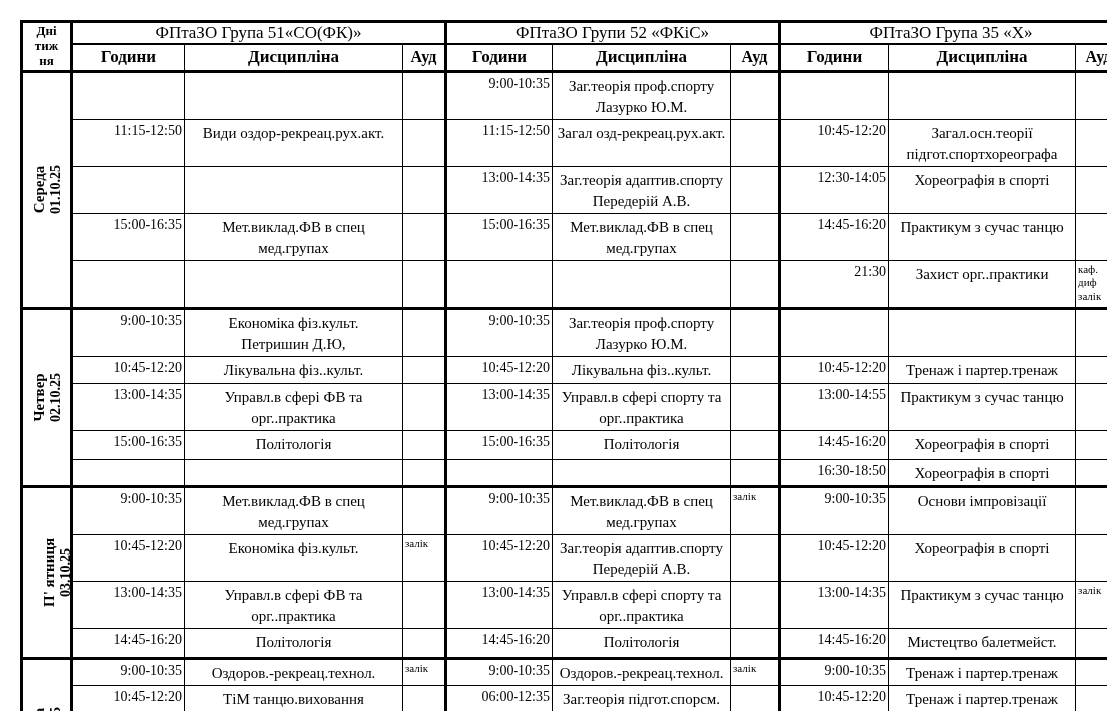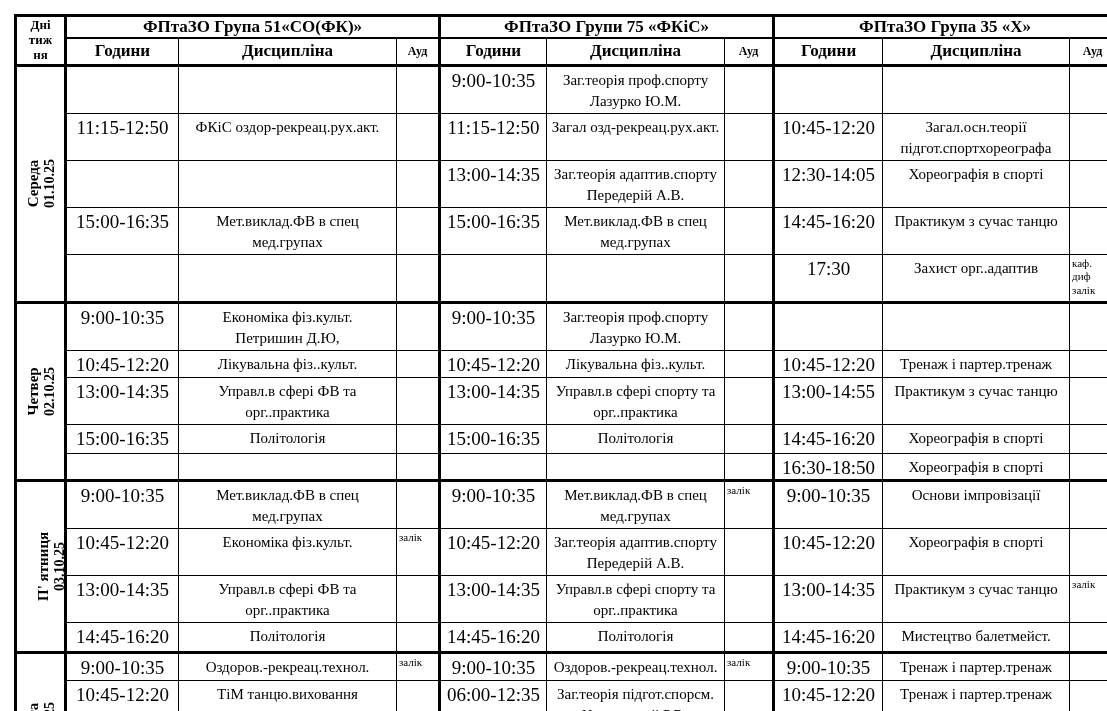--- a/index.html
+++ b/index.html
@@ -1,72 +1,72 @@
 <!DOCTYPE html>
 <html lang="uk"><head>
 <meta charset="utf-8">
 <style>
   html, body { margin: 0; padding: 0; background: #ffffff; }
   .page {
     width: 1107px;
     height: 711px;
     box-sizing: border-box;
     background: #ffffff;
-    padding: 14px;
+    padding: 20px;
     font-family: "Liberation Serif", "DejaVu Serif", serif;
     color: #000000;
   }
   table.sched {
     border-collapse: collapse;
     table-layout: fixed;
     width: 1101px;
     border: 3px solid #000;
   }
   .sched th, .sched td {
     border: 1px solid #000;
     vertical-align: top;
     padding: 1px 2px;
     overflow: hidden;
     box-sizing: border-box;
   }
   
   th.grp {
     font-size: 17px;
-    font-weight: bold;
+    font-weight: normal;
     text-align: center;
     vertical-align: middle;
     padding: 0;
     border-bottom: 2px solid #000;
   }
   tr.colhdr th { border-bottom: 3px solid #000; font-family: Liberation Serif, serif; }
   th.ch {
     font-size: 17px;
     font-weight: bold;
     text-align: center;
     vertical-align: middle;
   }
-  th.ch.audh { font-size: 12px; }
+  th.ch.audh { font-size: 16px; }
   th.dayhdr {
     font-size: 13px;
     font-weight: bold;
     text-align: center;
     vertical-align: middle;
     white-space: pre-line;
     line-height: 1.12;
     border-bottom: 3px solid #000;
     padding: 0;
   }
   
   .gl { border-left: 3px solid #000 !important; }
   
   tr.sec-start td { border-top: 3px solid #000; }
   
   td.time {
-    font-size: 19px;
-    text-align: center;
+    font-size: 14px;
+    text-align: right;
     padding-top: 3px;
     line-height: 1.15;
   }
   td.disc {
     font-size: 15px;
     text-align: center;
     white-space: pre-line;
     line-height: 1.4;
     padding-top: 3px;
     margin-left: 33px;
@@ -111,21 +111,21 @@
         <col style="width:187px">
         <col style="width:47px">
 </colgroup>
 
 <thead>
 <tr style="height:21px">
   <th rowspan="2" class="dayhdr">Дні
 тиж
 ня</th>
   <th colspan="3" class="grp gl">ФПтаЗО  Група 51«СО(ФК)»</th>
-  <th colspan="3" class="grp gl">ФПтаЗО  Групи 75 «ФКіС»</th>
+  <th colspan="3" class="grp gl">ФПтаЗО  Групи 52 «ФКіС»</th>
   <th colspan="3" class="grp gl">ФПтаЗО  Група 35 «Х»</th>
 </tr>
 <tr class="colhdr" style="height:27px">
   <th class="ch gl">Години</th>
   <th class="ch">Дисципліна</th>
   <th class="ch audh">Ауд</th>
   <th class="ch gl">Години</th>
   <th class="ch">Дисципліна</th>
   <th class="ch audh">Ауд</th>
   <th class="ch gl">Години</th>
@@ -148,21 +148,21 @@
   <td class="time gl">9:00-10:35</td>
   <td class="disc">Заг.теорія проф.спорту
 Лазурко Ю.М.</td>
   <td class="aud"></td>
   <td class="time gl"></td>
   <td class="disc"></td>
   <td class="aud"></td>
 </tr>
 <tr style="height:39px">
   <td class="time gl">11:15-12:50</td>
-  <td class="disc">ФКіС оздор-рекреац.рух.акт.</td>
+  <td class="disc">Види оздор-рекреац.рух.акт.</td>
   <td class="aud"></td>
   <td class="time gl">11:15-12:50</td>
   <td class="disc">Загал озд-рекреац.рух.акт.</td>
   <td class="aud"></td>
   <td class="time gl">10:45-12:20</td>
   <td class="disc">Загал.осн.теорії
 підгот.спортхореографа</td>
   <td class="aud"></td>
 </tr>
 <tr style="height:39px">
@@ -190,22 +190,22 @@
   <td class="disc">Практикум з сучас танцю</td>
   <td class="aud"></td>
 </tr>
 <tr style="height:48px">
   <td class="time gl"></td>
   <td class="disc"></td>
   <td class="aud"></td>
   <td class="time gl"></td>
   <td class="disc"></td>
   <td class="aud"></td>
-  <td class="time gl">17:30</td>
-  <td class="disc">Захист орг..адаптив</td>
+  <td class="time gl">21:30</td>
+  <td class="disc">Захист орг..практики</td>
   <td class="aud">каф.
 диф
 залік</td>
 </tr>
 </tbody>
 
 <tbody>
 <tr class="sec-start" style="height:40px">
   <td class="daycell" rowspan="5">
     <div class="day-txt">

